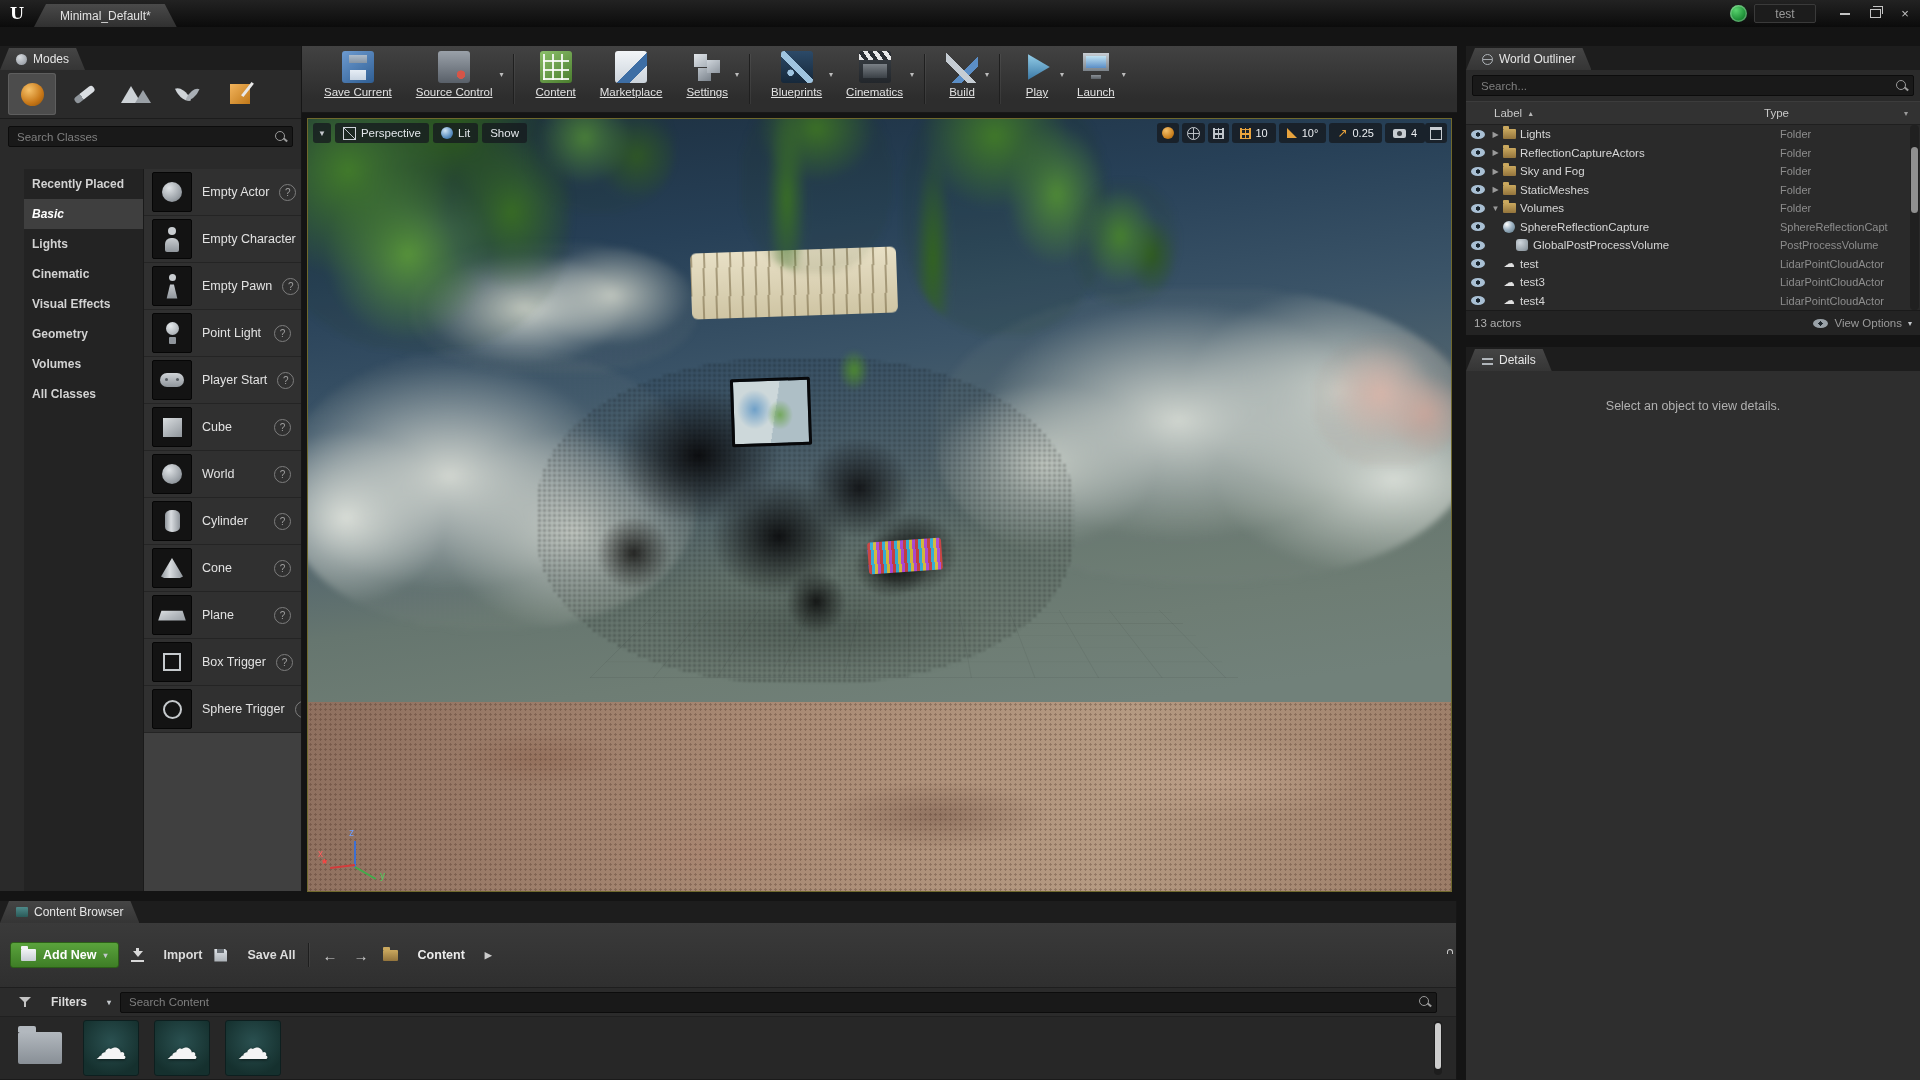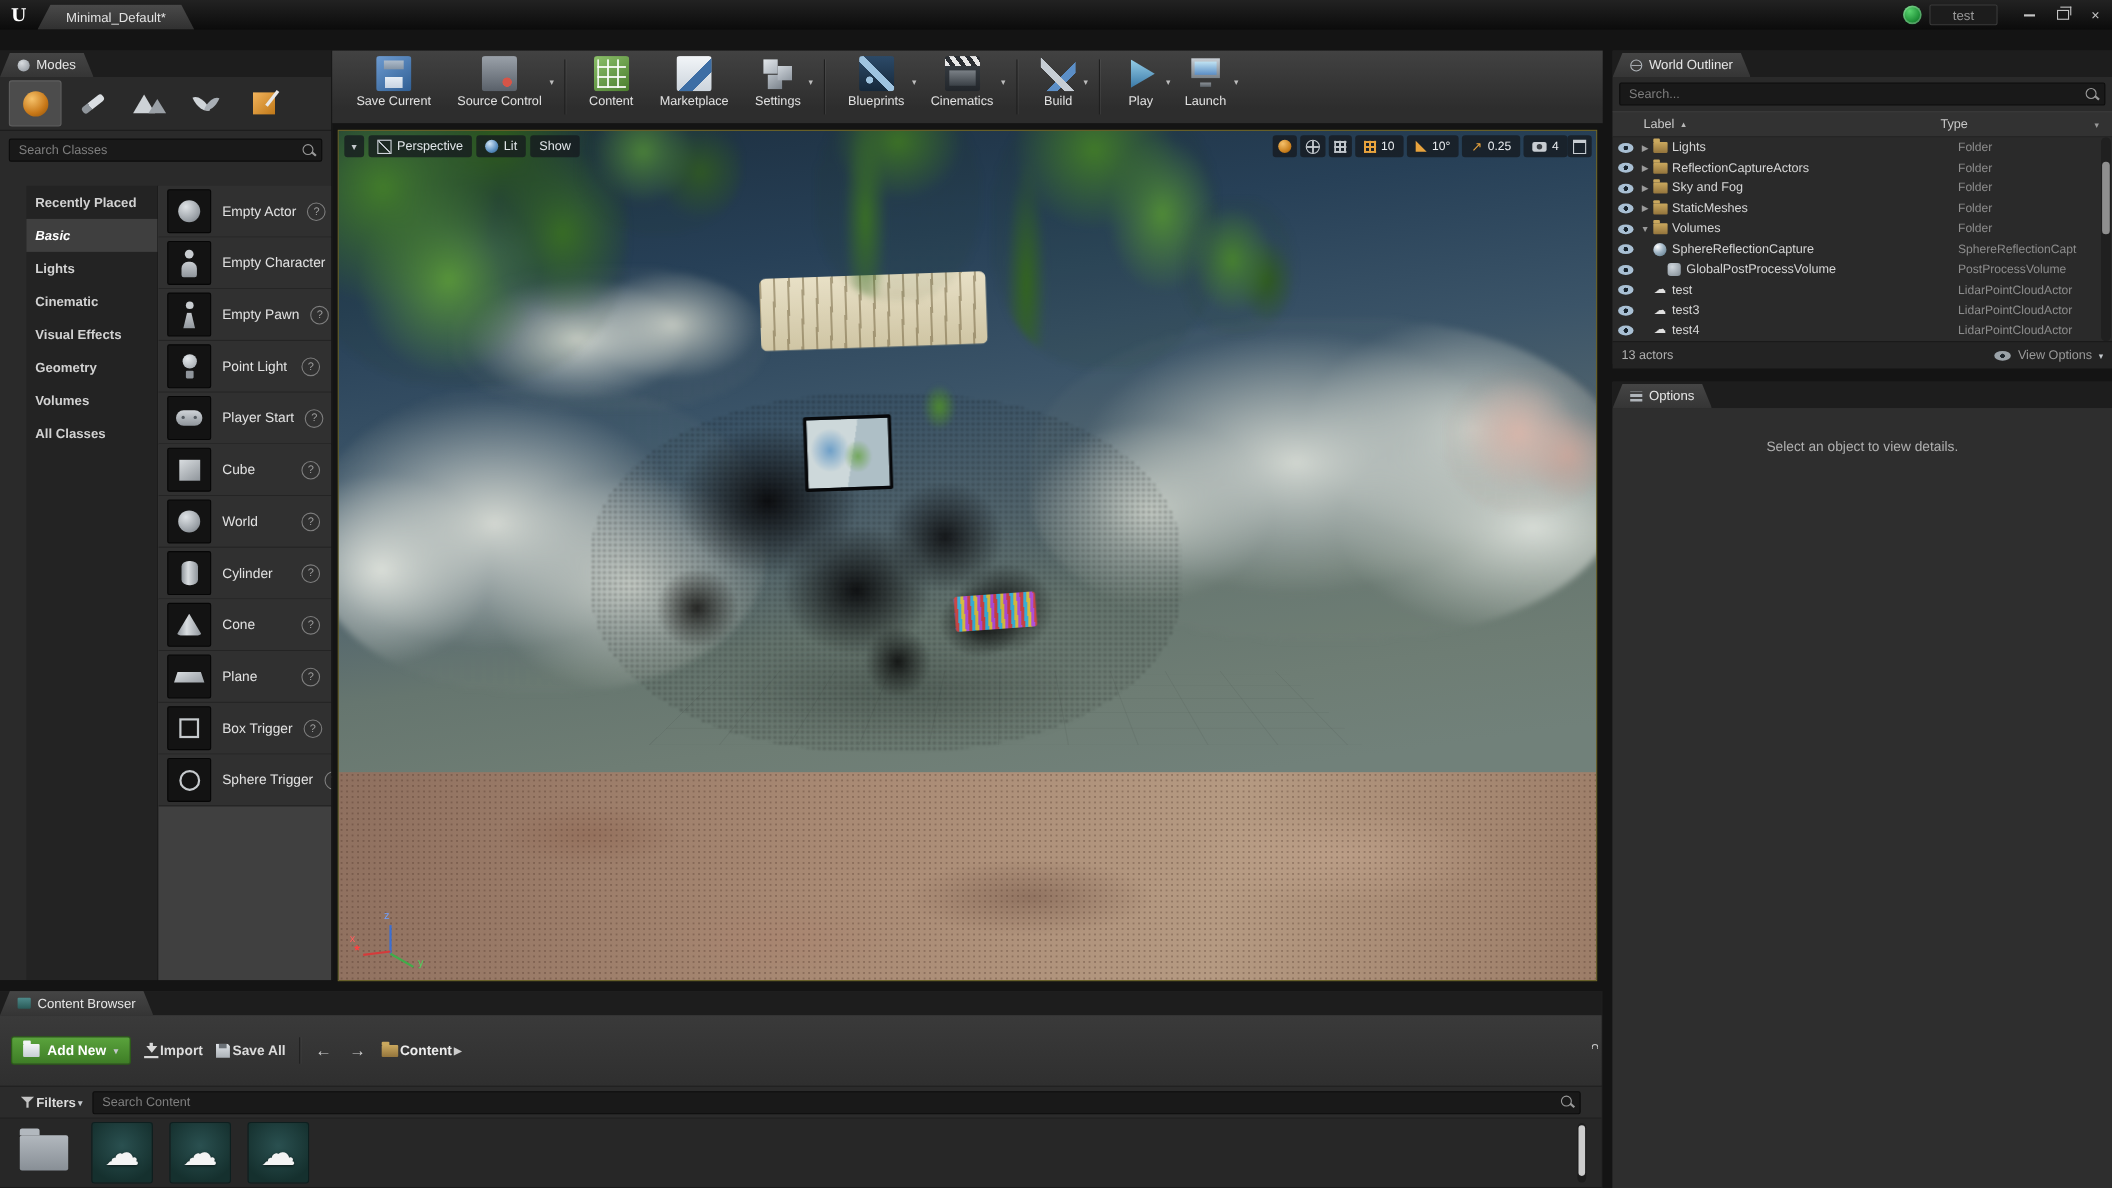--- a/index.html
+++ b/index.html
@@ -78,21 +78,21 @@
   .sh-cube{width:19px;height:19px;background:linear-gradient(145deg,#d9dde0,#8f959b);}
   .sh-cyl{width:15px;height:22px;background:linear-gradient(90deg,#8f959b,#d9dde0 40%,#8f959b);border-radius:7px/5px;}
   .sh-cone{width:22px;height:20px;background:linear-gradient(90deg,#8f959b,#d9dde0 40%,#8f959b);clip-path:polygon(50% 0,100% 92%,86% 100%,14% 100%,0 92%);}
   .sh-plane{width:24px;height:14px;background:linear-gradient(145deg,#d9dde0,#9aa0a6);transform:perspective(40px) rotateX(48deg);}
   .sh-boxtr{width:18px;height:18px;border:2px solid #c6cacd;box-sizing:border-box;}
   .sh-sphtr{width:19px;height:19px;border:2px solid #c6cacd;border-radius:50%;box-sizing:border-box;}
 
   
   #main-toolbar{position:absolute;left:302px;top:46px;width:1155px;height:67px;background:linear-gradient(#424242,#2d2d2d 80%);border-bottom:1px solid #181818;display:flex;align-items:stretch;padding-left:10px;box-sizing:border-box;}
   .tb-btn{position:relative;display:flex;flex-direction:column;align-items:center;justify-content:flex-start;padding:5px 12px 0 12px;}
-  .tb-lbl{font-size:11.5px;color:#e2e2e2;margin-top:3px;white-space:nowrap;}
+  .tb-lbl{font-size:11.5px;color:#e2e2e2;margin-top:3px;white-space:nowrap;text-decoration:underline;}
   .tb-caret{position:absolute;top:24px;right:1px;font-size:8px;color:#bdbdbd;}
   .tb-sep{width:1px;background:#1f1f1f;box-shadow:1px 0 0 rgba(255,255,255,.06);margin:8px 9px;}
   .ic{width:32px;height:32px;border-radius:3px;background-repeat:no-repeat;flex:none;}
   .ic-save{background-image:linear-gradient(#e6edf5,#c8d4e2),linear-gradient(#aebccb,#8494a5),linear-gradient(145deg,#6d9bd1,#2f5e93);background-size:16px 10px,18px 8px,100% 100%;background-position:8px 19px,7px 4px,0 0;}
   .ic-source{background-image:radial-gradient(circle at 72% 74%,#d65548 0 4px,rgba(0,0,0,0) 4.5px),linear-gradient(#9aa1a9,#596069);}
   .ic-content{background-image:repeating-linear-gradient(90deg,rgba(255,255,255,.85) 0 2px,rgba(0,0,0,0) 2px 9px),repeating-linear-gradient(0deg,rgba(255,255,255,.85) 0 2px,rgba(0,0,0,0) 2px 9px),linear-gradient(145deg,#8cc06a,#4a7d2e);background-size:26px 26px,26px 26px,100% 100%;background-position:3px 3px,3px 3px,0 0;}
   .ic-market{background-image:linear-gradient(135deg,rgba(0,0,0,0) 52%,#3d6ea5 52% 72%,rgba(0,0,0,0) 72%),linear-gradient(#f2f5f8,#ccd4dc);}
   .ic-settings{background-image:linear-gradient(145deg,#e2e6ea,#aab2ba),linear-gradient(145deg,#cfd5db,#8f97a0),linear-gradient(145deg,#b8bfc6,#7a828b);background-size:13px 13px,13px 13px,13px 13px;background-position:3px 3px,16px 9px,7px 17px;}
   .ic-bp{background-image:linear-gradient(45deg,rgba(0,0,0,0) 42%,#9fc4e0 42% 56%,rgba(0,0,0,0) 56%),radial-gradient(circle at 30% 68%,#9fc4e0 0 3px,rgba(0,0,0,0) 3.5px),linear-gradient(#2c4a68,#16283a);}
   .ic-cine{background-image:repeating-linear-gradient(55deg,#e8e8e8 0 4px,#2a2e33 4px 8px),linear-gradient(#7a8086,#3a4046),linear-gradient(#3a4046,#22262b);background-size:100% 9px,24px 14px,100% 100%;background-position:0 0,4px 13px,0 0;}
@@ -191,21 +191,21 @@
   .wo-tab-ic{width:11px;height:11px;border-radius:50%;border:1px solid #b0b5ba;background:linear-gradient(transparent 44%,rgba(176,181,186,.9) 44% 56%,transparent 56%);box-sizing:border-box;}
 
   
   #content-browser{position:absolute;left:0;top:901px;width:1457px;height:179px;background:#2b2b2b;border-right:1px solid #161616;box-sizing:border-box;}
   #cb-tabs{height:22px;}
   .cb-tab-ic{width:12px;height:10px;background:linear-gradient(#4e8a8a,#2a5a58);border-radius:1px;}
   #cb-toolbar{height:36px;background:linear-gradient(#3a3a3a,#2f2f2f);border-bottom:1px solid #1e1e1e;display:flex;align-items:center;gap:12px;padding:14px 10px;}
   .btn-addnew{height:24px;display:flex;align-items:center;gap:7px;background:linear-gradient(#5aa33c,#3e7d26);border:1px solid #2c5e18;border-radius:3px;padding:0 10px;color:#fff;font-size:12.5px;font-weight:bold;}
   .ic-addnew{width:15px;height:12px;background:linear-gradient(#f2f4f6,#c8ced4);border-radius:1px;position:relative;}
   .ic-addnew::before{content:"";position:absolute;top:-3px;left:0;width:7px;height:3px;background:#f2f4f6;border-radius:1px 1px 0 0;}
-  .cb-flat{display:flex;align-items:center;gap:2px;color:#dcdcdc;font-size:12.5px;font-weight:bold;}
+  .cb-flat{display:flex;align-items:center;gap:20px;color:#dcdcdc;font-size:12.5px;font-weight:bold;}
   .ic-import{width:13px;height:12px;border-bottom:2px solid #d8d8d8;position:relative;}
   .ic-import::before{content:"";position:absolute;left:5px;top:0;width:3px;height:4px;background:#d8d8d8;}
   .ic-import::after{content:"";position:absolute;left:2px;top:3px;border-left:5px solid transparent;border-right:5px solid transparent;border-top:6px solid #d8d8d8;}
   .ic-saveall{width:13px;height:13px;background:linear-gradient(#6a7076,#6a7076) 3px 0/7px 4px no-repeat,linear-gradient(#dfe3e7,#aab0b6);clip-path:polygon(0 0,78% 0,100% 22%,100% 100%,0 100%);}
   .cb-sep{width:1px;height:24px;background:#1e1e1e;box-shadow:1px 0 0 rgba(255,255,255,.06);}
   .nav-arrow{font-size:15px;color:#cfcfcf;padding:0 2px;}
   .bc-folder{width:15px;height:11px;background:linear-gradient(#caa85e,#93743c);border-radius:1px;position:relative;}
   .bc-folder::before{content:"";position:absolute;top:-3px;left:0;width:7px;height:3px;background:#caa85e;border-radius:1px 1px 0 0;}
   .bc-label{color:#ececec;font-size:12.5px;font-weight:bold;}
   .bc-chev{font-size:9px;color:#cccccc;}
@@ -668,21 +668,21 @@
           <span data-interactable="false">View Options</span>
           <span class="caret" data-interactable="false">▾</span>
         </span>
       </div>
     </div>
 
     <div class="det-section" data-interactable="false">
       <div class="tab-strip" data-interactable="false">
         <div class="ptab" data-interactable="true">
           <span class="tab-ic det-ic" data-interactable="false"></span>
-          <span data-interactable="false">Options</span>
+          <span data-interactable="false">Details</span>
         </div>
       </div>
       <div class="det-body" data-interactable="false">
         <span data-interactable="false">Select an object to view details.</span>
       </div>
     </div>
   </aside>
 
   <section id="content-browser" data-interactable="false">
     <div id="cb-tabs" class="tab-strip" data-interactable="false">

